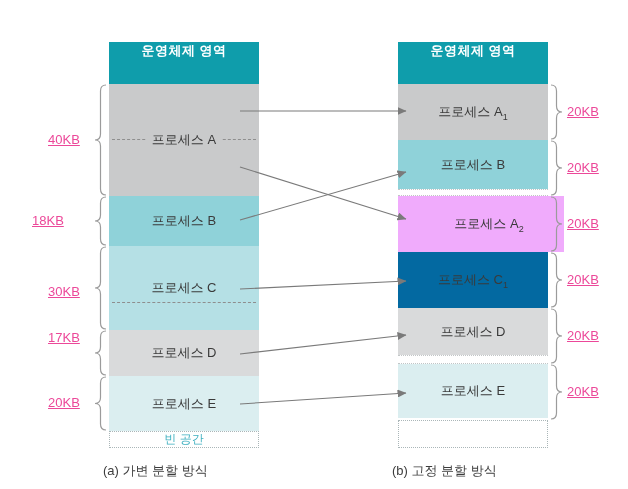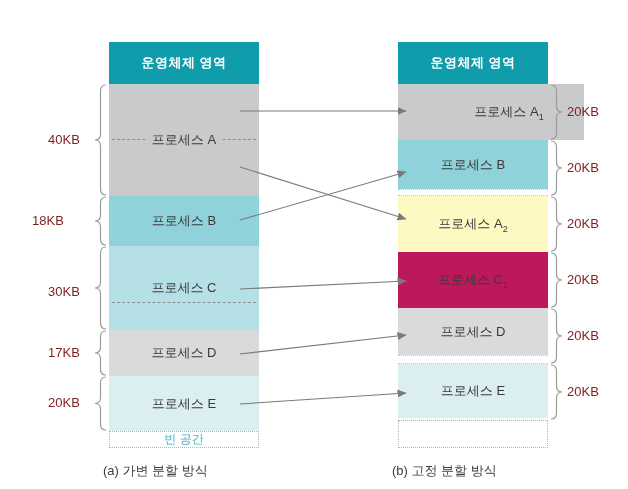--- a/index.html
+++ b/index.html
@@ -1,29 +1,29 @@
 <!DOCTYPE html>
 <html><head>
 <meta charset="utf-8">
 <style>
   html,body { margin:0; padding:0; background:#ffffff; font-family:"Liberation Sans", sans-serif; }
   .canvas { position:relative; width:628px; height:489px; background:#fff; overflow:hidden; }
   .abs { position:absolute; }
   .os-header {
-    display:flex; align-items:center; justify-content:center;
+    display:flex; align-items:flex-start; justify-content:center;
     color:#ffffff; font-size:13px; font-weight:600; letter-spacing:.5px;
   }
   .blk {
     display:flex; align-items:center; justify-content:center;
     font-size:13px; color:#3a3a3a;
   }
   .blk .lbl { position:relative; z-index:2; background-color:inherit; padding:0 5px; white-space:nowrap; }
   .blk sub { font-size:9px; line-height:0; }
   .dash { position:absolute; left:3px; right:3px; border-top:1px dashed #8e8e8e; z-index:1; }
-  .size-label { font-size:13px; color:#7f1d1d; white-space:nowrap; }
+  .size-label { font-size:13px; color:#ec4899; white-space:nowrap;text-decoration:underline; }
   .size-left { text-align:left; }
   .size-right { text-align:left; }
   .empty-box {
     border:1px dotted #aab6b8; background:#fff; box-sizing:border-box;
     display:flex; align-items:center; justify-content:center;
     color:#3fb0c0; font-size:12px;
   }
   .strip { background:#ffffff; border-top:1px dotted #c2c6c7; border-bottom:1px dotted #c2c6c7; box-sizing:border-box; }
   .caption { font-size:13px; color:#3c3c3c; font-weight:500; white-space:nowrap; }
   .brace path { fill:none; stroke:#9b9b9b; stroke-width:1.2; }
@@ -62,21 +62,21 @@
 
   <div class="abs caption" style="left:103px; top:462px;">(a) 가변 분할 방식</div>
 
   <div class="abs empty-box" style="left:109px; top:431px; width:150px; height:17px;">
     <span>빈 공간</span>
   </div>
 
   <div class="abs size-label size-left" style="left:48px; top:132px; width:44px;">40KB</div>
   <div class="abs size-label size-left" style="left:32px; top:213px; width:44px;">18KB</div>
   <div class="abs size-label size-left" style="left:48px; top:284px; width:44px;">30KB</div>
-  <div class="abs size-label size-left" style="left:48px; top:345px; width:44px;">17KB</div>
+  <div class="abs size-label size-left" style="left:48px; top:330px; width:44px;">17KB</div>
   <div class="abs size-label size-left" style="left:48px; top:395px; width:44px;">20KB</div>
 
   <svg class="abs brace" style="left:94px; top:84px;" width="13" height="112">
       <path d="M 12 1 Q 6.5 1 6.5 7 L 6.5 50 Q 6.5 56 1 56 Q 6.5 56 6.5 62 L 6.5 105 Q 6.5 111 12 111"></path>
     </svg>
   <svg class="abs brace" style="left:94px; top:196px;" width="13" height="50">
       <path d="M 12 1 Q 6.5 1 6.5 7 L 6.5 19 Q 6.5 25 1 25 Q 6.5 25 6.5 31 L 6.5 43 Q 6.5 49 12 49"></path>
     </svg>
   <svg class="abs brace" style="left:94px; top:246px;" width="13" height="84">
       <path d="M 12 1 Q 6.5 1 6.5 7 L 6.5 36 Q 6.5 42 1 42 Q 6.5 42 6.5 48 L 6.5 77 Q 6.5 83 12 83"></path>
@@ -85,34 +85,34 @@
       <path d="M 12 1 Q 6.5 1 6.5 7 L 6.5 17 Q 6.5 23 1 23 Q 6.5 23 6.5 29 L 6.5 39 Q 6.5 45 12 45"></path>
     </svg>
   <svg class="abs brace" style="left:94px; top:376px;" width="13" height="55">
       <path d="M 12 1 Q 6.5 1 6.5 7 L 6.5 21.5 Q 6.5 27.5 1 27.5 Q 6.5 27.5 6.5 33.5 L 6.5 48 Q 6.5 54 12 54"></path>
     </svg>
 
   <div class="abs os-header" style="left:398px; top:42px; width:150px; height:42px; background:#0f9dab;">
     <span>운영체제 영역</span>
   </div>
 
-  <div class="abs blk" style="left:398px; top:84px; width:150px; height:56px; background-color:#c9cacb;padding-left:36px;">
+  <div class="abs blk" style="left:398px; top:84px; width:150px; height:56px; background-color:#c9cacb;">
     <span class="lbl"><span>프로세스 A</span><sub>1</sub></span>
   </div>
 
   <div class="abs blk" style="left:398px; top:140px; width:150px; height:49px; background-color:#8fd2d9;">
     <span class="lbl"><span>프로세스 B</span><sub></sub></span>
   </div>
   <div class="abs strip" style="left:398px; top:189px; width:150px; height:7px;"></div>
 
-  <div class="abs blk" style="left:398px; top:196px; width:150px; height:56px; background-color:#fef9c3;">
+  <div class="abs blk" style="left:398px; top:196px; width:150px; height:56px; background-color:#f0abfc;padding-left:16px;">
     <span class="lbl"><span>프로세스 A</span><sub>2</sub></span>
   </div>
 
-  <div class="abs blk" style="left:398px; top:252px; width:150px; height:56px; background-color:#be185d;">
+  <div class="abs blk" style="left:398px; top:252px; width:150px; height:56px; background-color:#0369a1;">
     <span class="lbl"><span>프로세스 C</span><sub>1</sub></span>
   </div>
 
   <div class="abs blk" style="left:398px; top:308px; width:150px; height:47px; background-color:#d9dadb;">
     <span class="lbl"><span>프로세스 D</span><sub></sub></span>
   </div>
   <div class="abs strip" style="left:398px; top:355px; width:150px; height:9px;"></div>
 
   <div class="abs blk" style="left:398px; top:364px; width:150px; height:54px; background-color:#dbeef0;">
     <span class="lbl"><span>프로세스 E</span><sub></sub></span>

